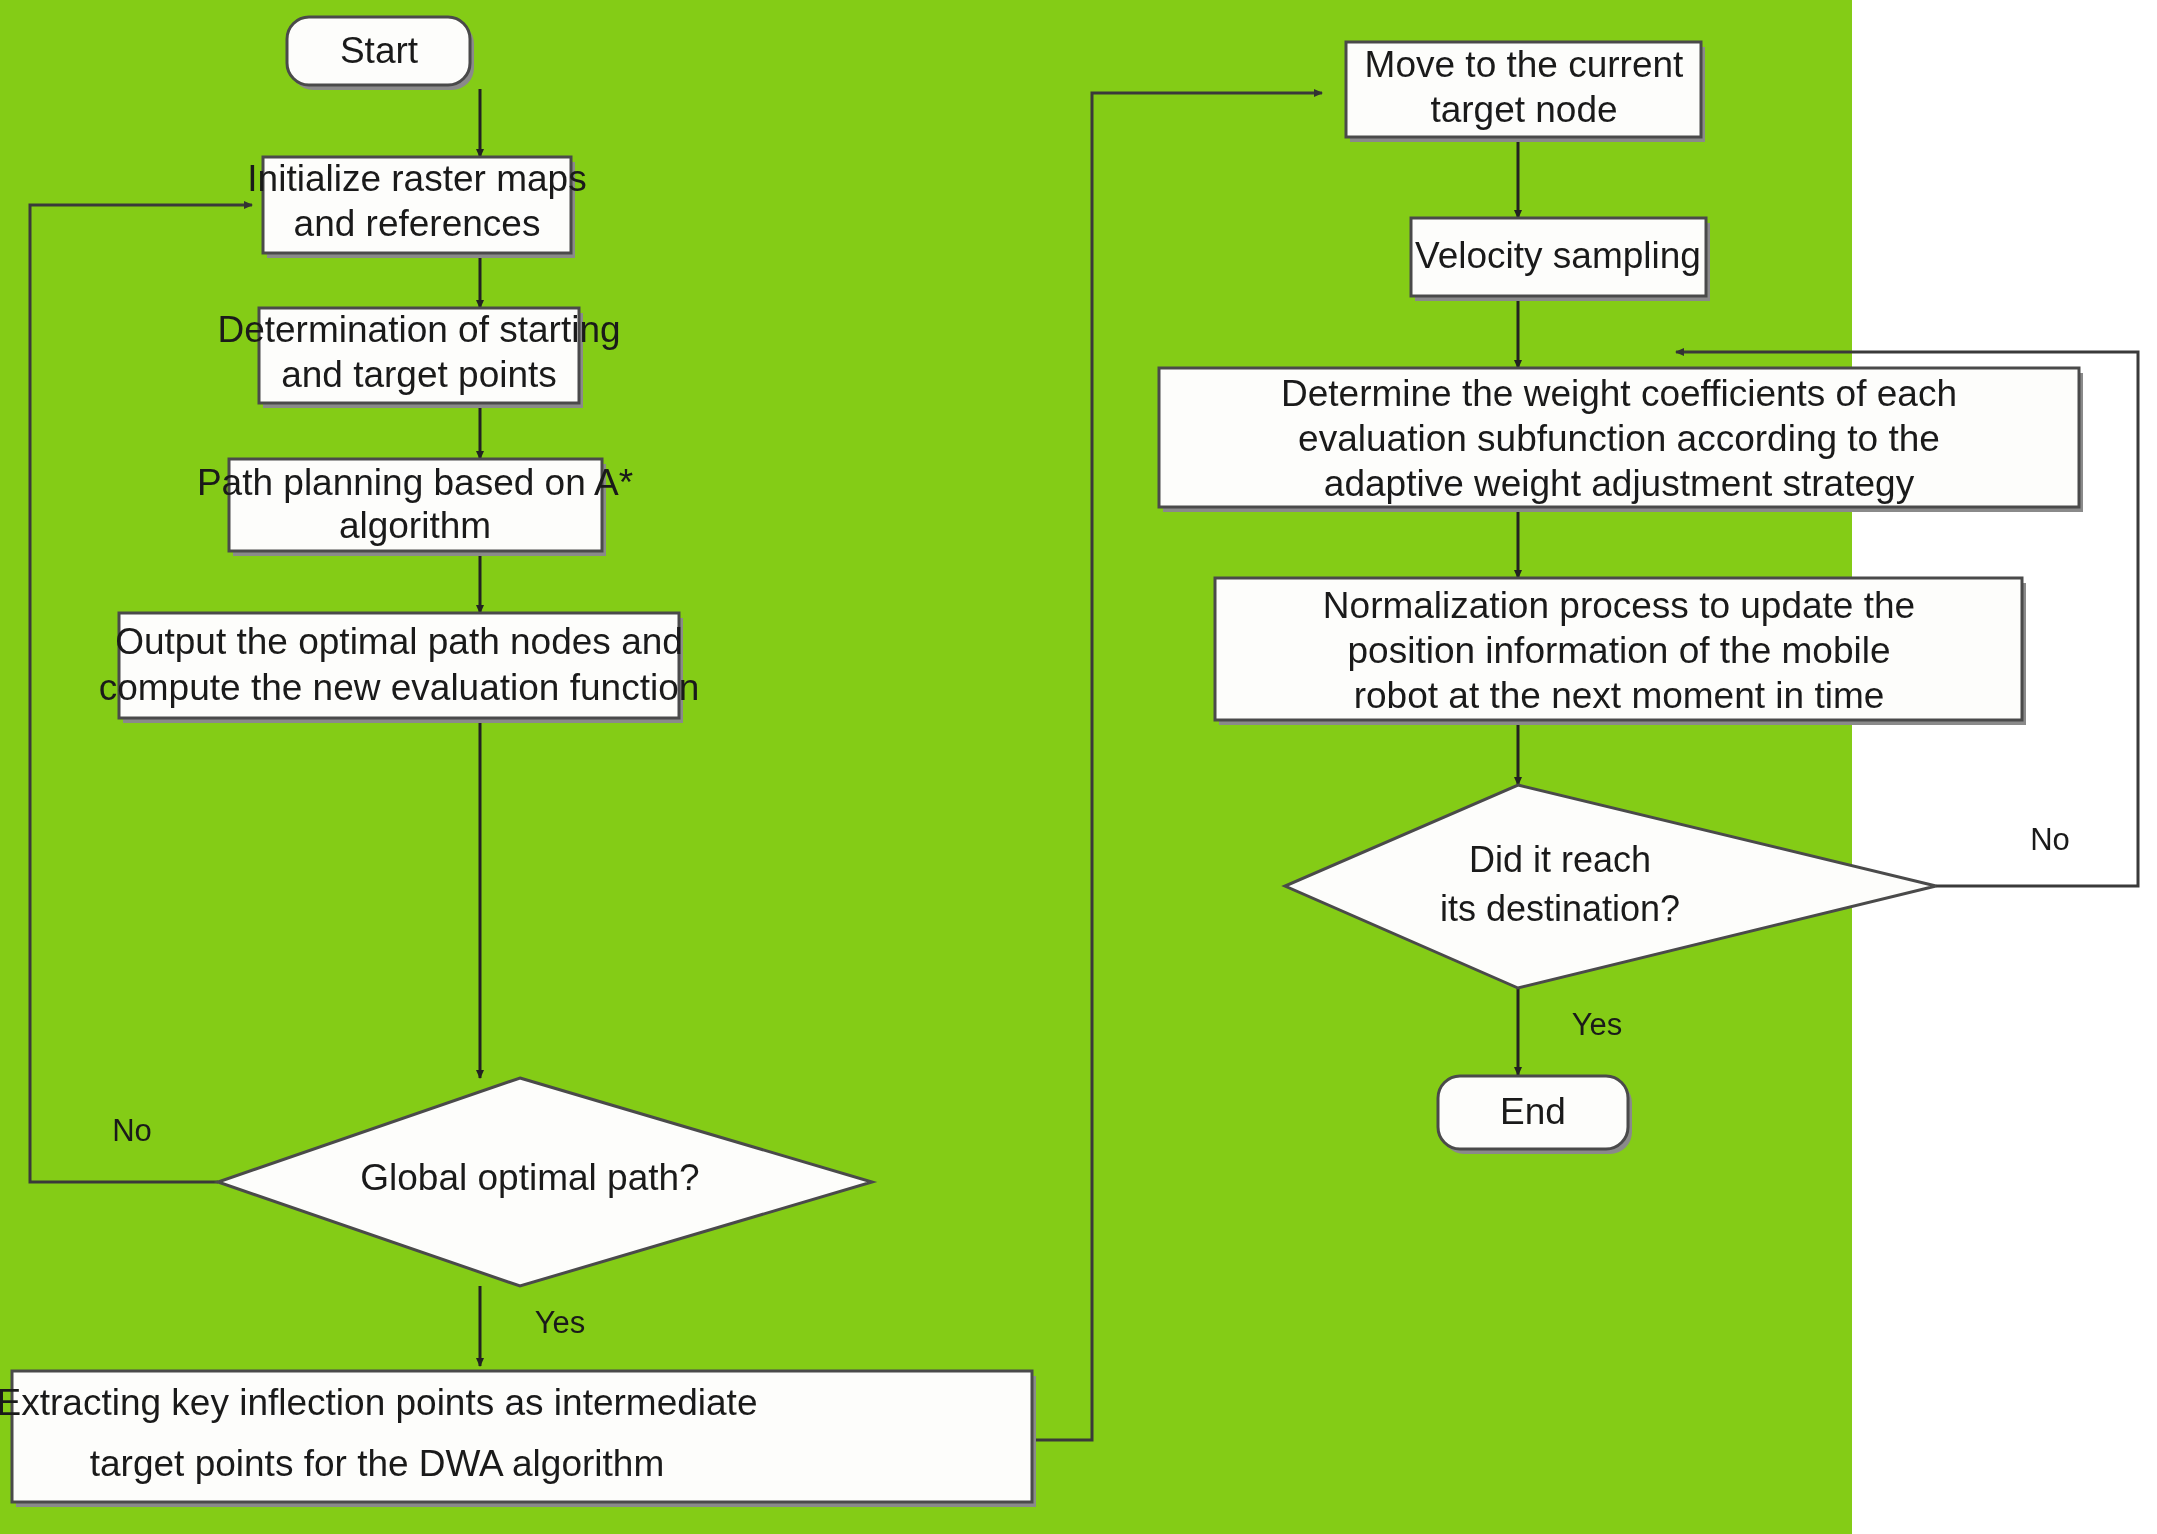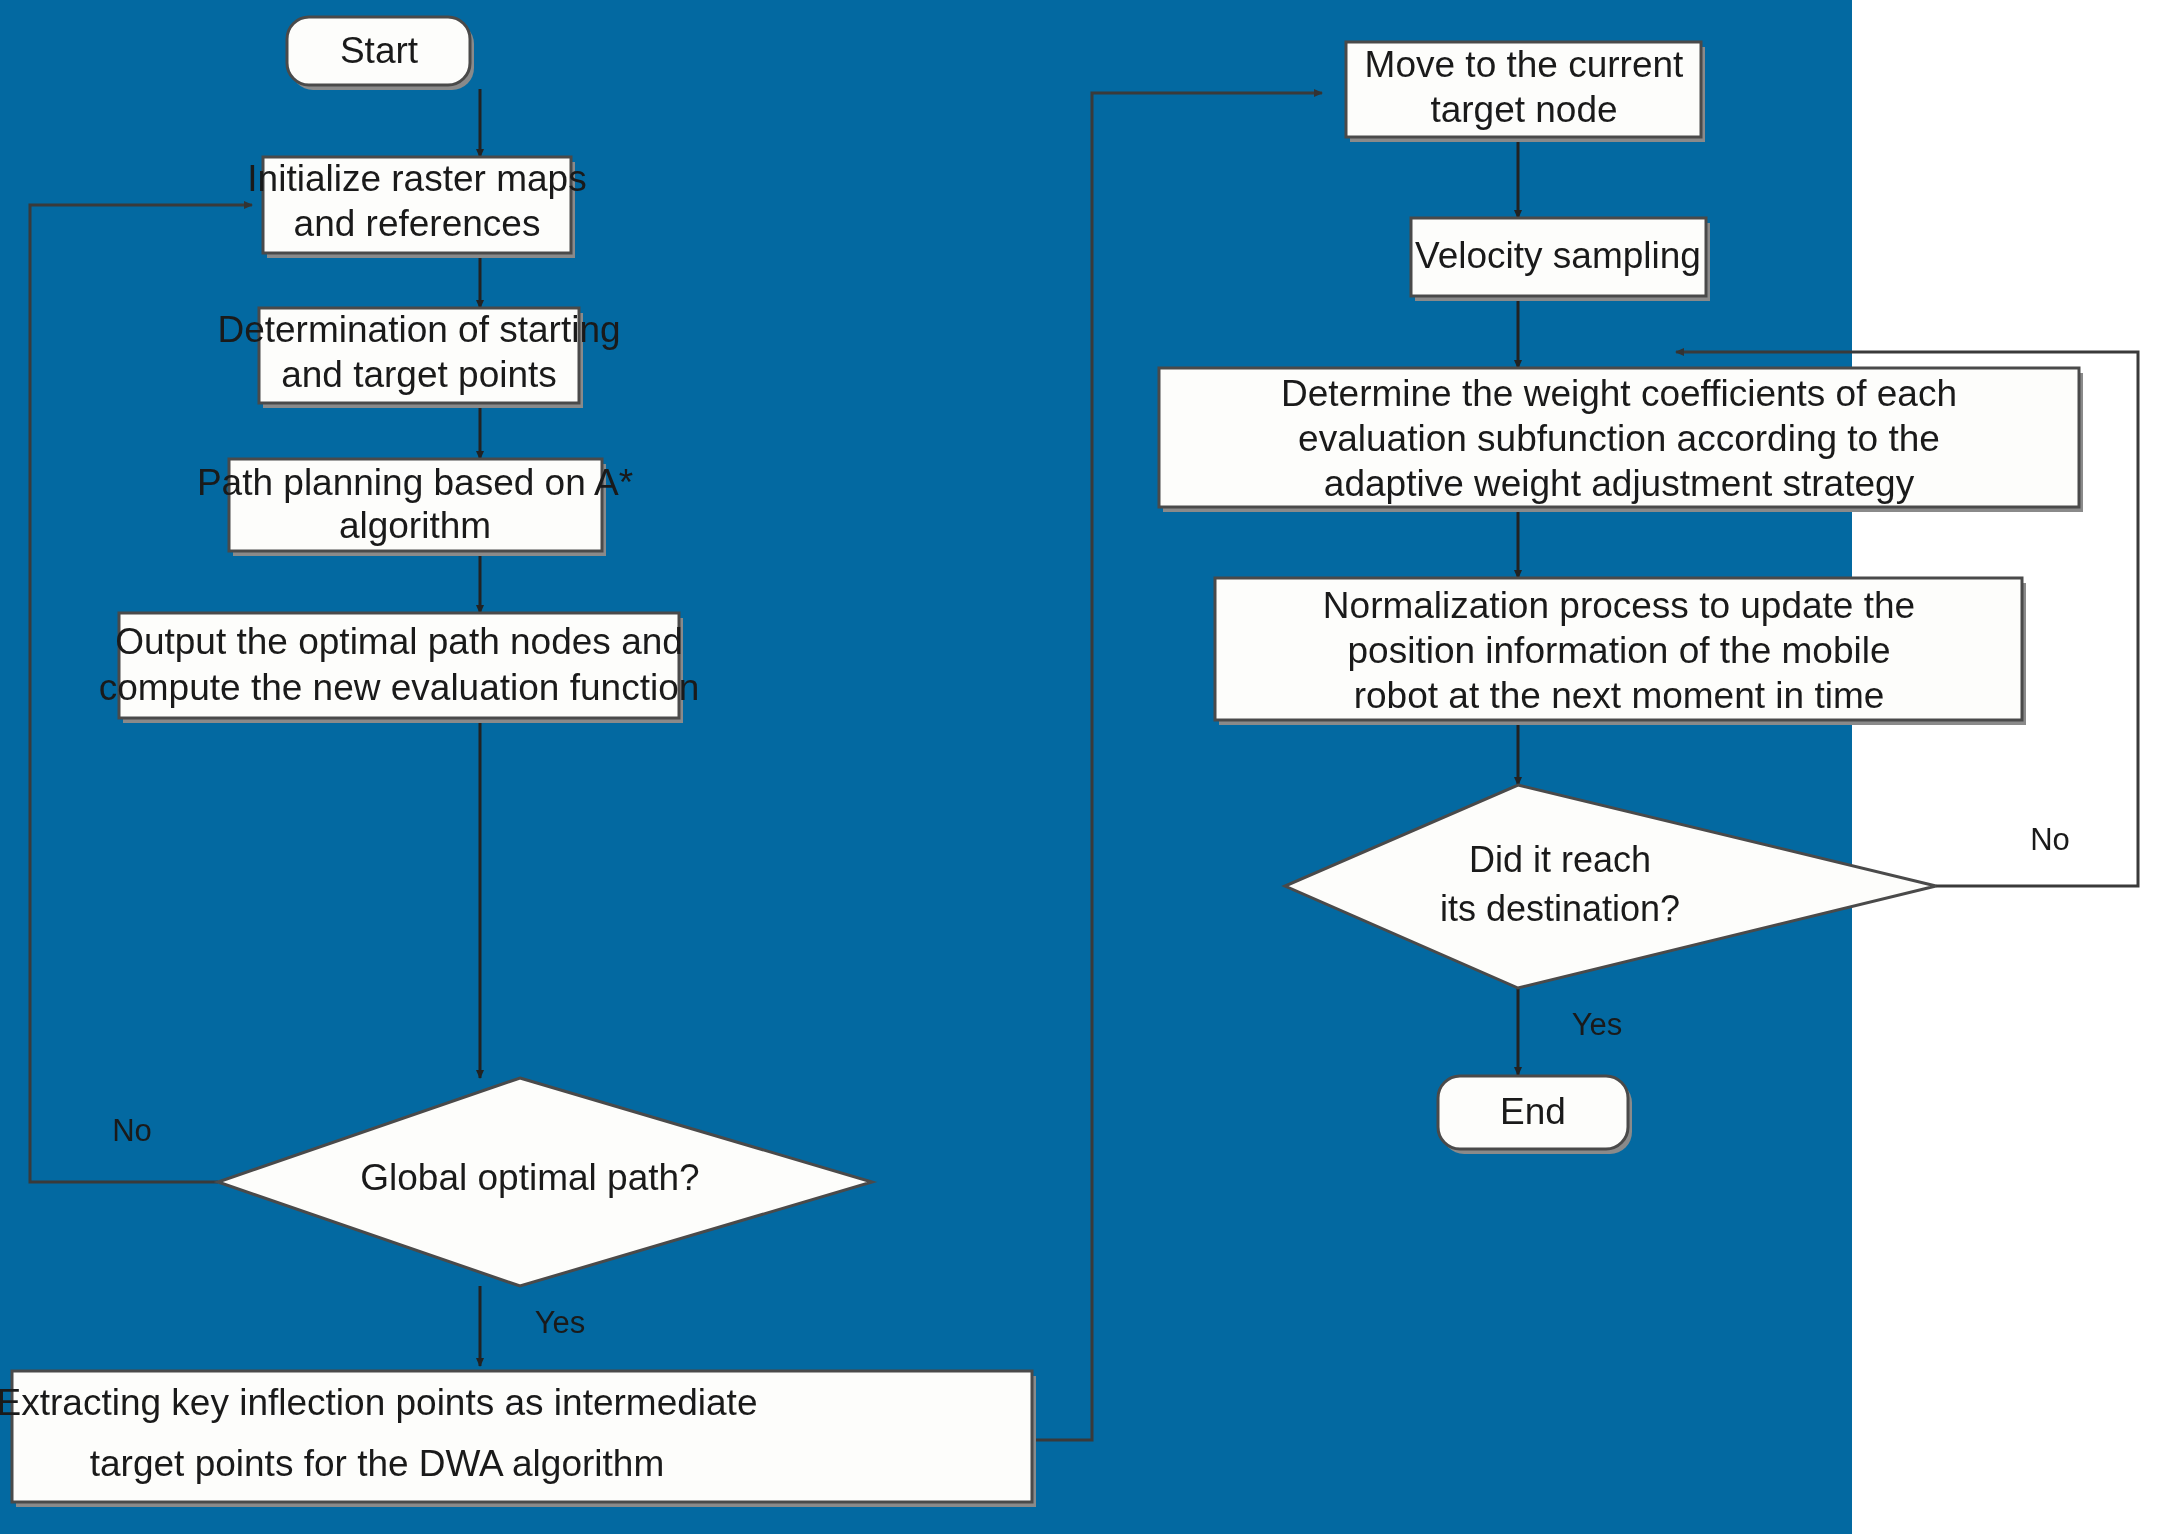--- a/index.html
+++ b/index.html
@@ -4,21 +4,21 @@
 <style>
   html, body {
     margin: 0;
     padding: 0;
     background: #ffffff;
   }
   #flowchart-root {
     position: relative;
     width: 1852px;
     height: 1534px;
-    background: #0369a1;
+    background: #84cc16;
     font-family: "Liberation Sans", sans-serif;
   }
   svg.canvas {
     position: absolute;
     top: 0; left: 0;
     width: 2157px;
     height: 1534px;
   }
   .node-rect {
     fill: #fdfdfb;

